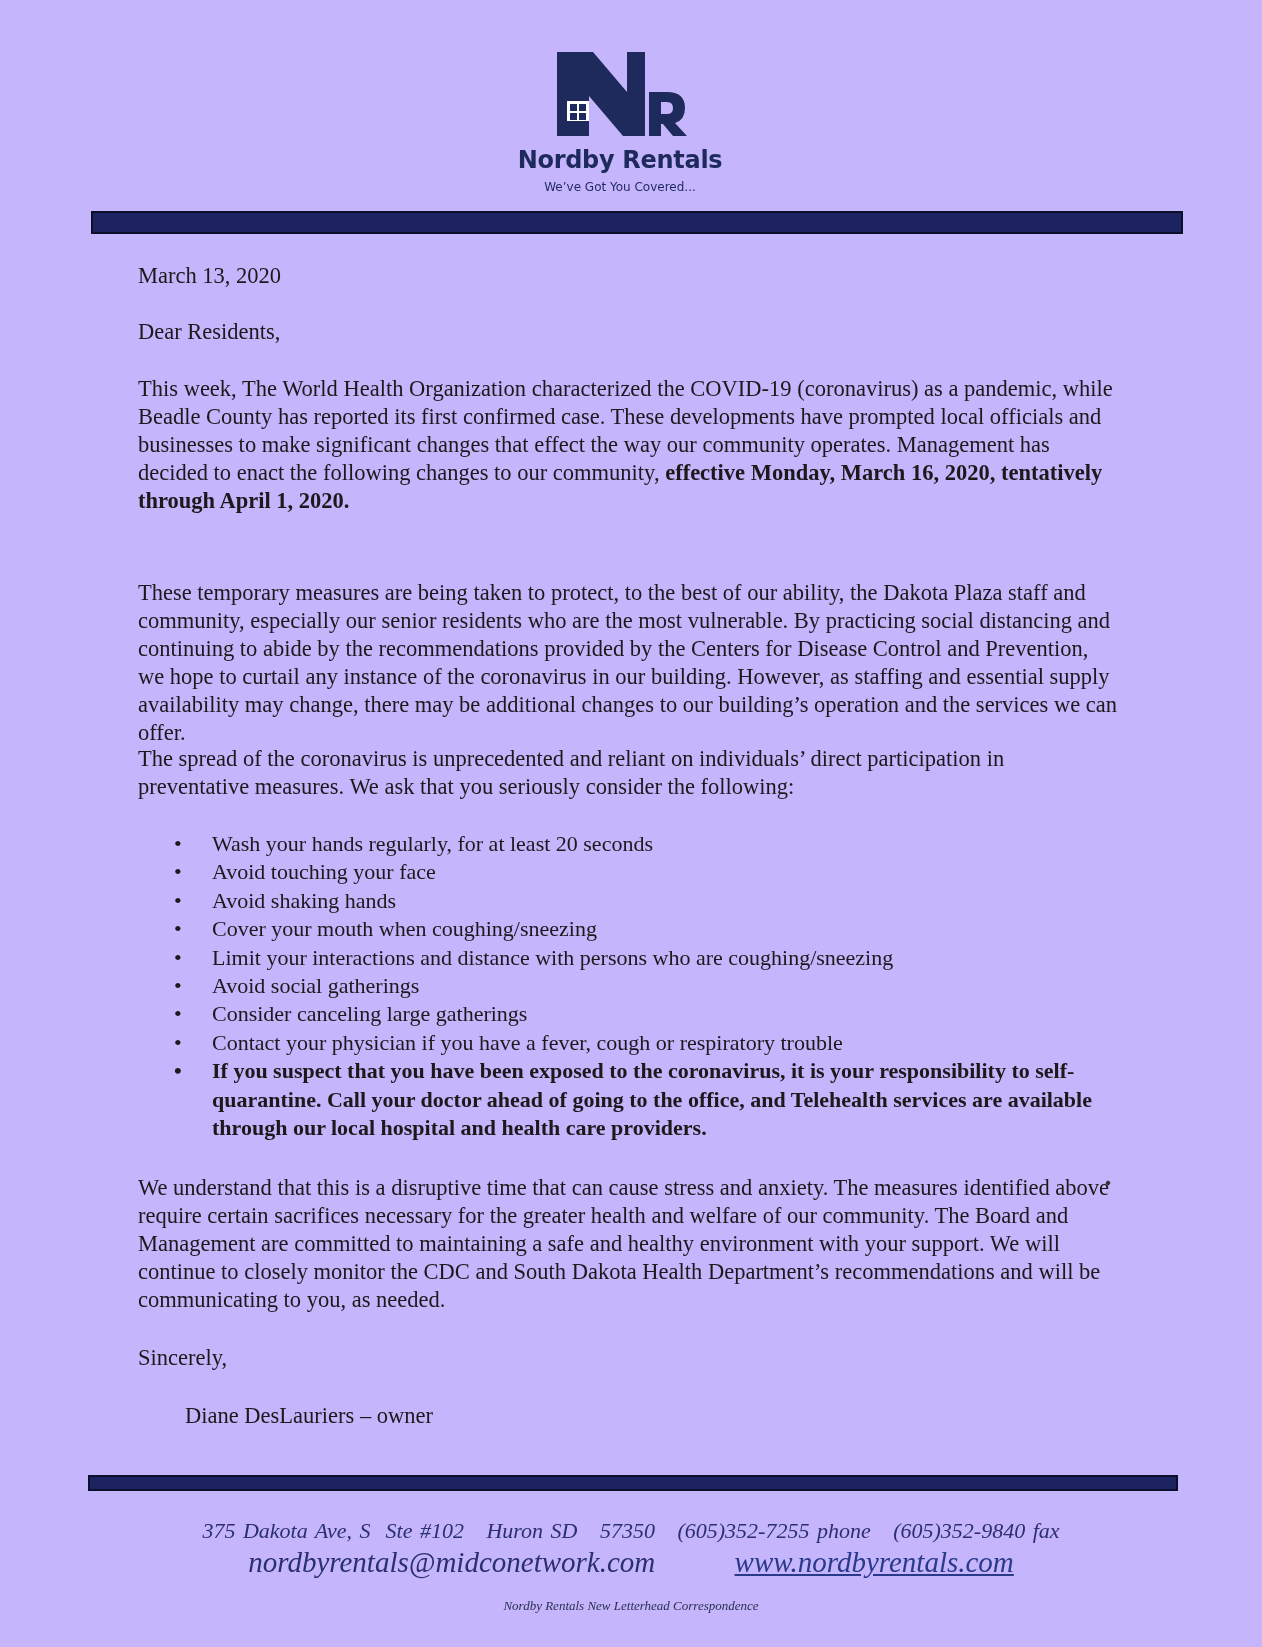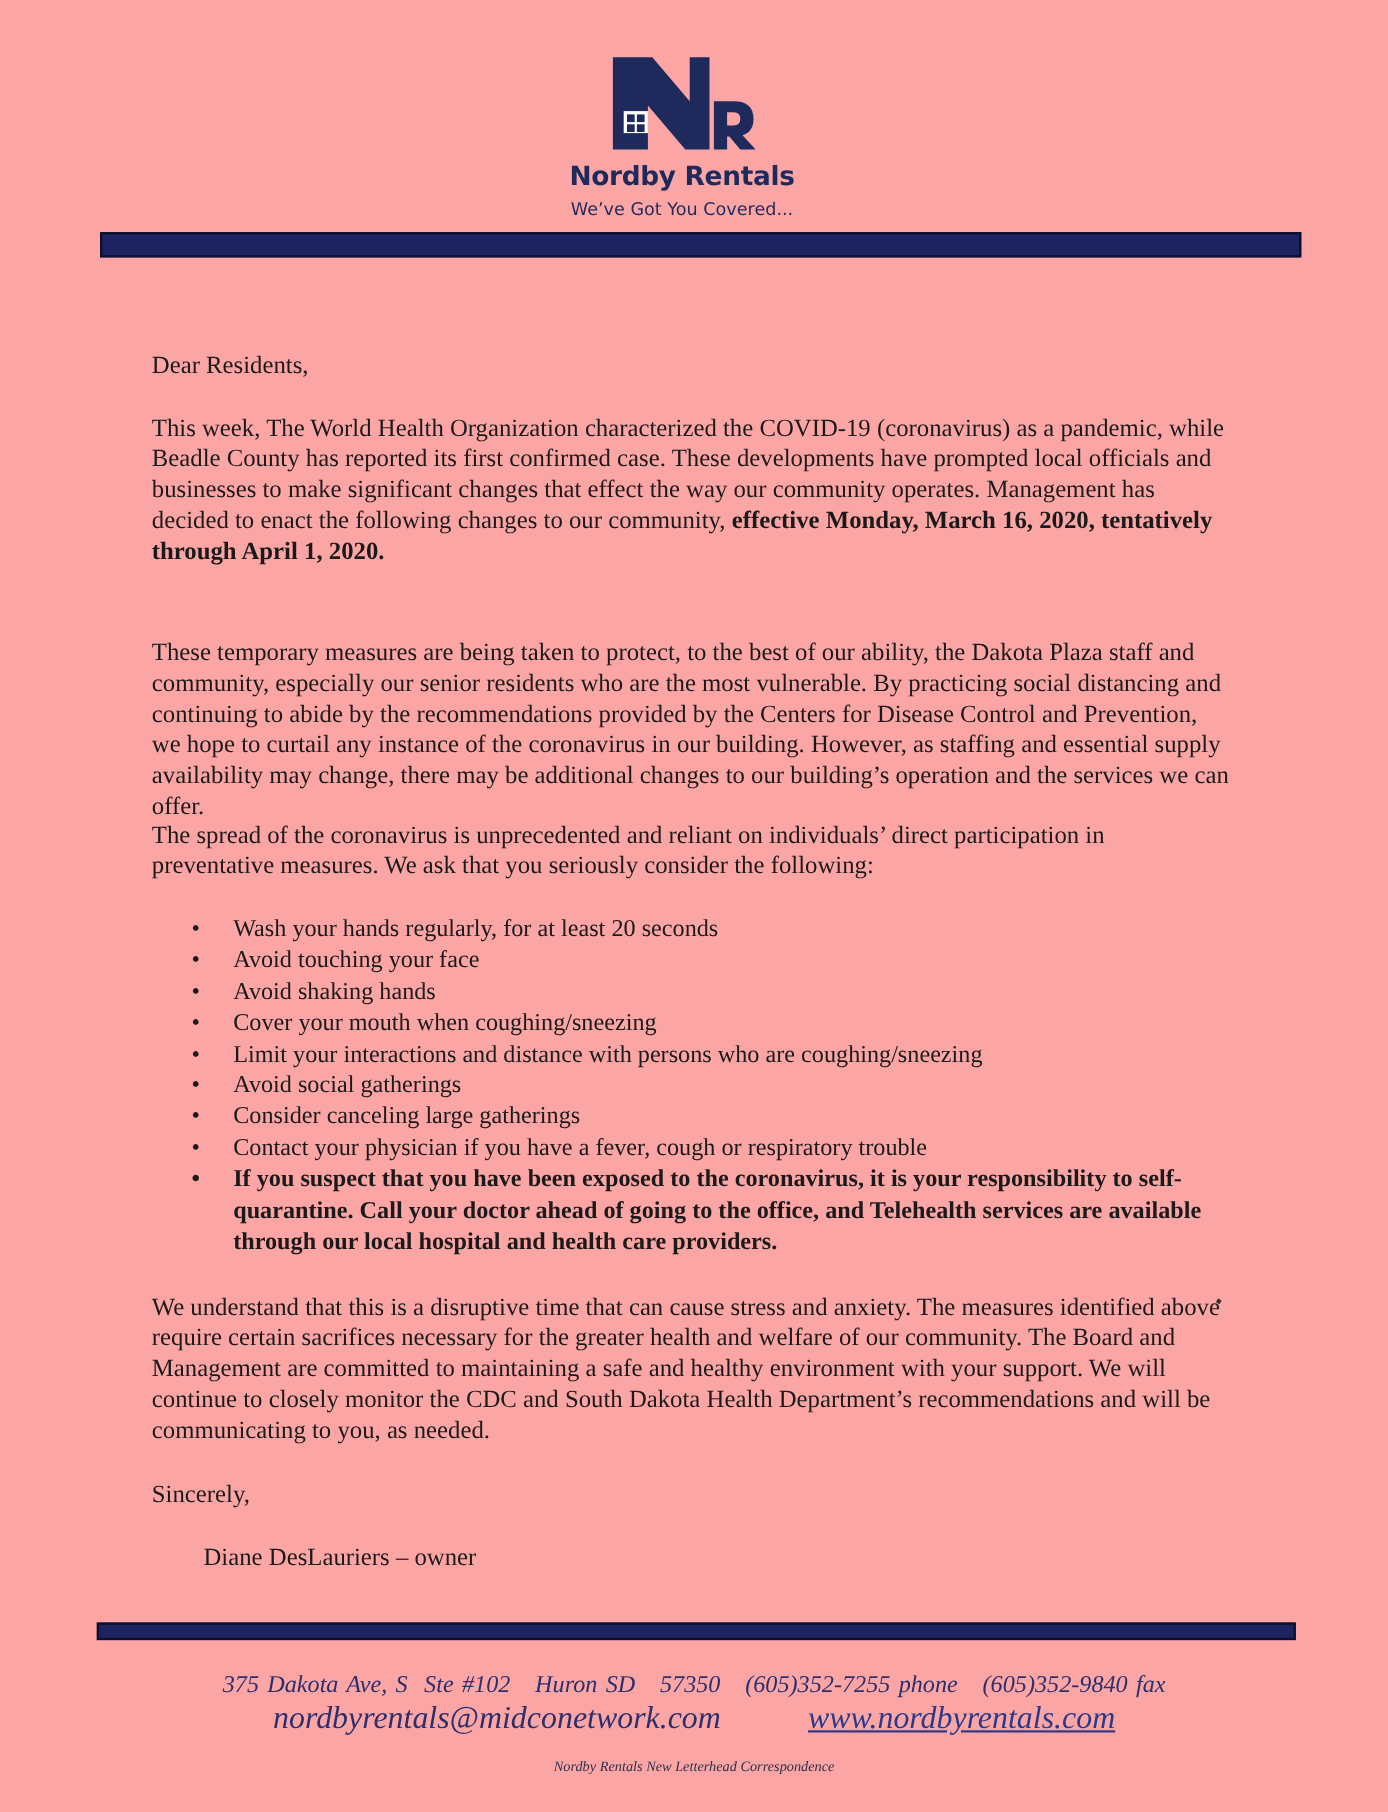--- a/index.html
+++ b/index.html
@@ -1,25 +1,25 @@
 <!DOCTYPE html>
 <html><head>
   <meta charset="utf-8">
   <style>
     html, body { margin: 0; padding: 0; background: #ffffff; }
     body { width: 1262px; height: 1647px; position: relative; overflow: hidden; }
-    .page { position: absolute; left: 0; top: 0; width: 1262px; height: 1647px; background: #fca5a5; }
+    .page { position: absolute; left: 0; top: 0; width: 1262px; height: 1647px; background: #c4b5fd; }
 
     
     .logo { position: absolute; left: 490px; top: 46px; width: 260px; height: 160px; text-align: center; }
     .logo svg { position: absolute; left: 67px; top: 0; }
     .brand-name { position: absolute; left: 0; top: 100px; width: 260px; text-align: center;
       font-family: "DejaVu Sans", sans-serif; font-weight: bold; font-size: 24px; color: #1f2a5c; letter-spacing: -0.3px; }
     .brand-tag { position: absolute; left: 0; top: 134px; width: 260px; 
-      font-family: "DejaVu Sans", sans-serif; font-size: 16px; color: #1f2a5c; }
+      font-family: "DejaVu Sans", sans-serif; font-size: 12px; color: #1f2a5c; }
 
     .bar { position: absolute; background: #1d2360; border: 2px solid #0c0f2c; box-sizing: border-box; }
     .bar-top { left: 91px; top: 211px; width: 1092px; height: 23px; }
     .bar-bottom { left: 88px; top: 1475px; width: 1090px; height: 16px; }
 
     .body-text { position: absolute; left: 138px; width: 980px;
       font-family: "Liberation Serif", "DejaVu Serif", serif; font-size: 22.5px; line-height: 28px; color: #1a1a1a; }
     .bold { font-weight: bold; }
 
     .date { top: 262px; }
@@ -69,20 +69,21 @@
       <rect x="22" y="67" width="7" height="7" fill="#1f2a5c"></rect>
 
       <path d="M92,46 L110,46 Q128,46 128,62 Q128,74 118,77 L130,90 L116,90 L106,78 L104,78 L104,90 L92,90 Z M104,56 L104,68 L110,68 Q116,68 116,62 Q116,56 110,56 Z" fill="#1f2a5c" fill-rule="evenodd"></path>
     </svg>
     <div class="brand-name">Nordby Rentals</div>
     <div class="brand-tag">We’ve Got You Covered...</div>
   </div>
 
   <div class="bar bar-top"></div>
 
+  <div class="body-text date">March 13, 2020</div>
   <div class="body-text salutation">Dear Residents,</div>
 
   <div class="body-text p1">
     <span>This week, The World Health Organization characterized the COVID-19 (coronavirus) as a pandemic, while Beadle County has reported its first confirmed case. These developments have prompted local officials and businesses to make significant changes that effect the way our community operates. Management has decided to enact the following changes to our community, </span><span class="bold">effective Monday, March 16, 2020, tentatively through April 1, 2020.</span>
   </div>
 
   <div class="body-text p2">These temporary measures are being taken to protect, to the best of our ability, the Dakota Plaza staff and community, especially our senior residents who are the most vulnerable. By practicing social distancing and continuing to abide by the recommendations provided by the Centers for Disease Control and Prevention, we hope to curtail any instance of the coronavirus in our building. However, as staffing and essential supply availability may change, there may be additional changes to our building’s operation and the services we can offer.</div>
 
   <div class="body-text p3">The spread of the coronavirus is unprecedented and reliant on individuals’ direct participation in preventative measures. We ask that you seriously consider the following:</div>
 

